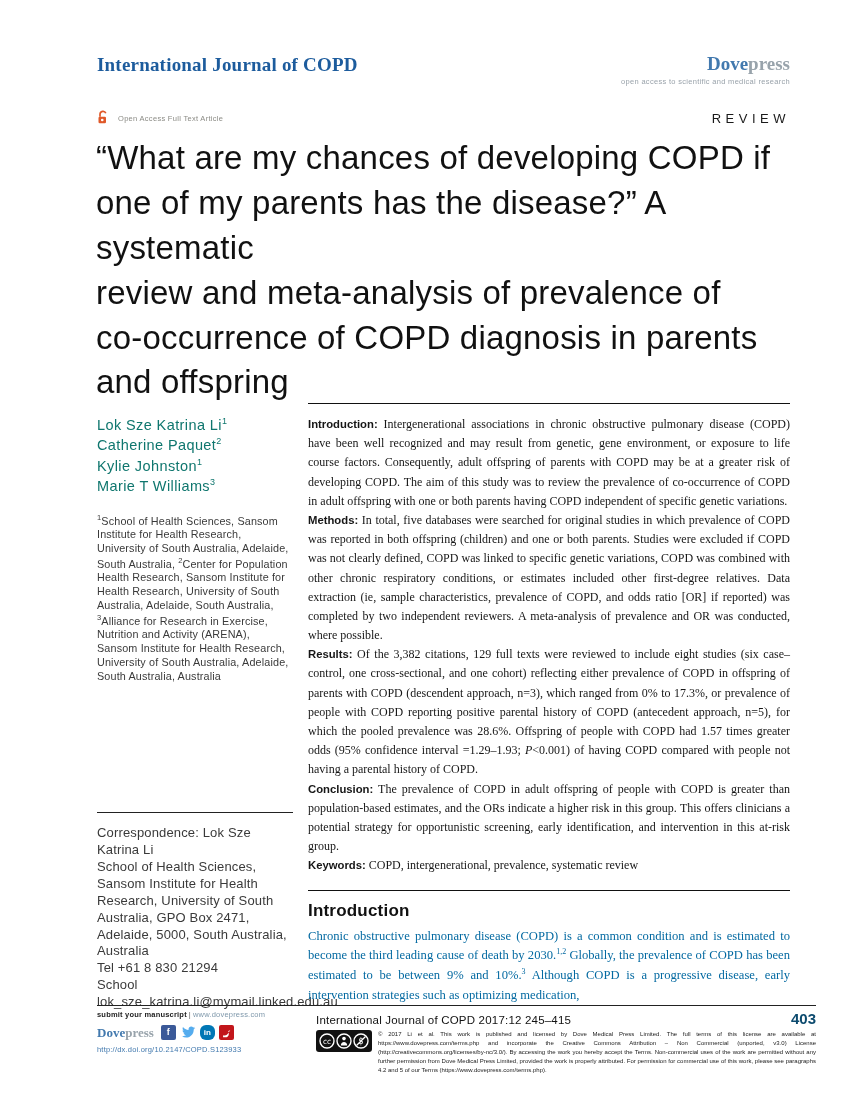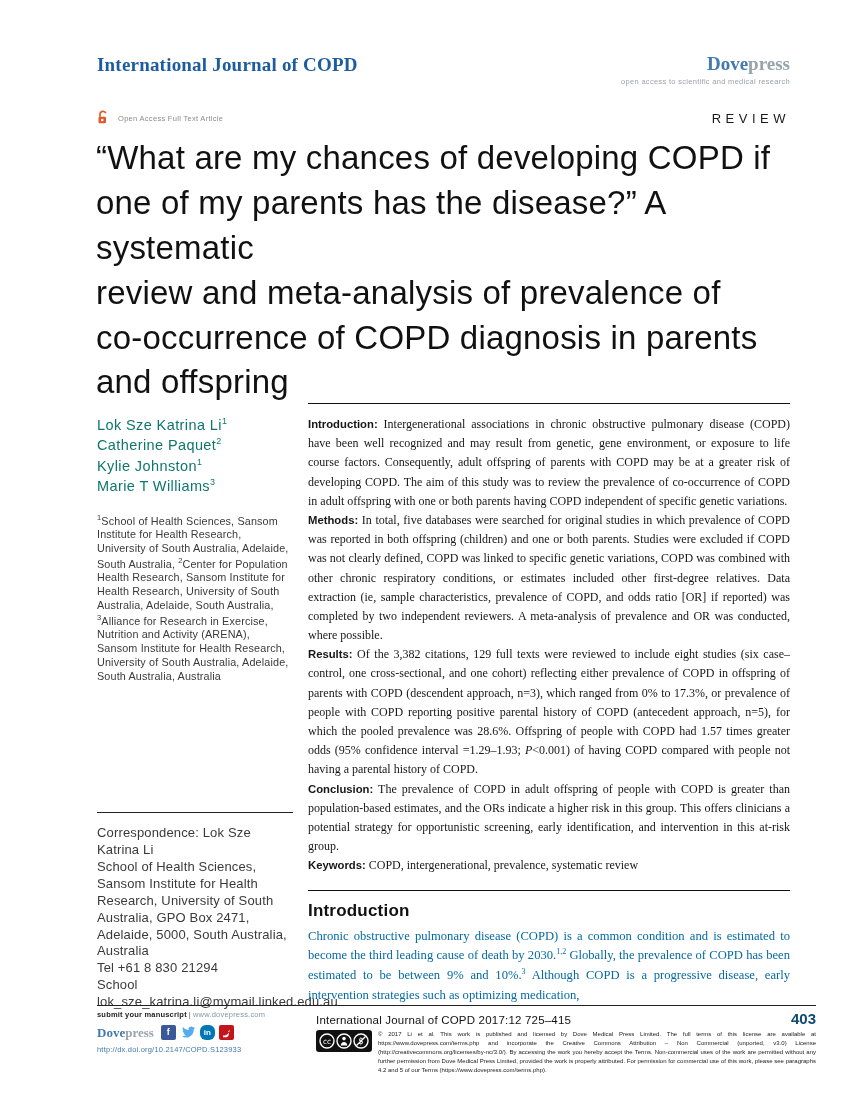--- a/index.html
+++ b/index.html
@@ -150,21 +150,21 @@
             <svg width="11" height="11" viewBox="0 0 16 16">
                 <path d="M3 12c3 .8 6.8-.2 7.8-4 1 1.7.8 5.7-2.8 7H3zM10 7c.8-1.4 2.4-2 3.6-1.8-.8.3-1.4 1-1.6 1.8z" fill="#fff"></path>
               </svg>
           </div>
         </div>
       </div>
       <div class="doi">http://dx.doi.org/10.2147/COPD.S123933</div>
     </div>
     <div class="footer-right">
       <div class="citation-row">
-        <span class="citation">International Journal of COPD 2017:12 725–415</span>
+        <span class="citation">International Journal of COPD 2017:12 245–415</span>
         <span class="page-number">403</span>
       </div>
       <div class="license-row">
         <div>
           <svg width="56" height="22" viewBox="0 0 56 22">
             <rect width="56" height="22" rx="3" fill="#111"></rect>
             <circle cx="11" cy="11" r="7" fill="none" stroke="#fff" stroke-width="1.4"></circle>
             <text x="11" y="13.8" font-size="7.5" fill="#fff" text-anchor="middle" font-family="DejaVu Sans">cc</text>
             <circle cx="28" cy="11" r="7" fill="none" stroke="#fff" stroke-width="1.4"></circle>
             <circle cx="28" cy="8.6" r="1.8" fill="#fff"></circle>

